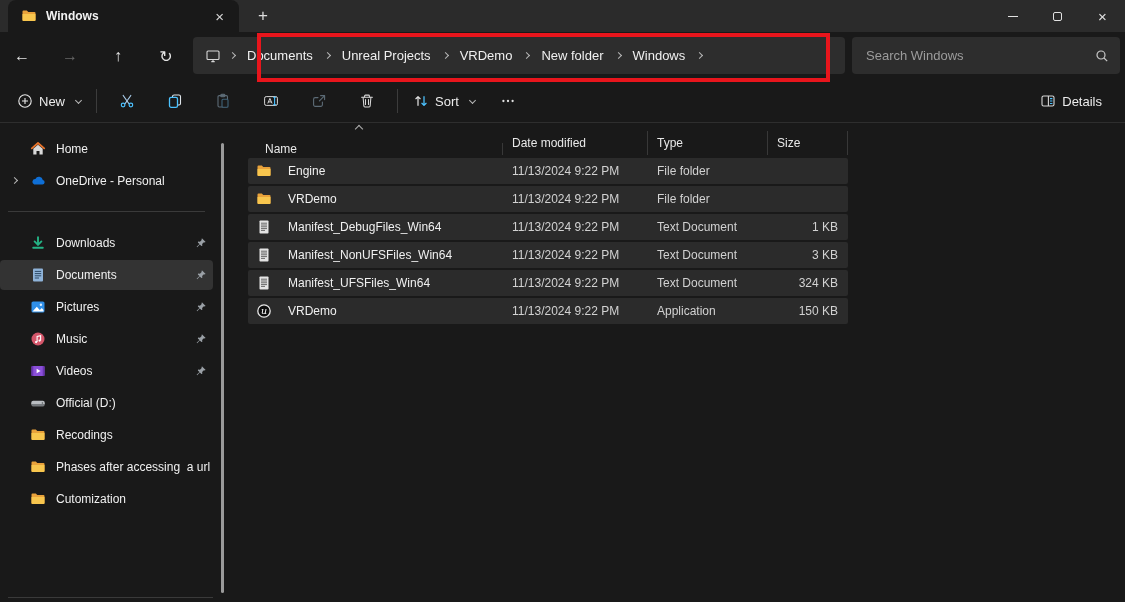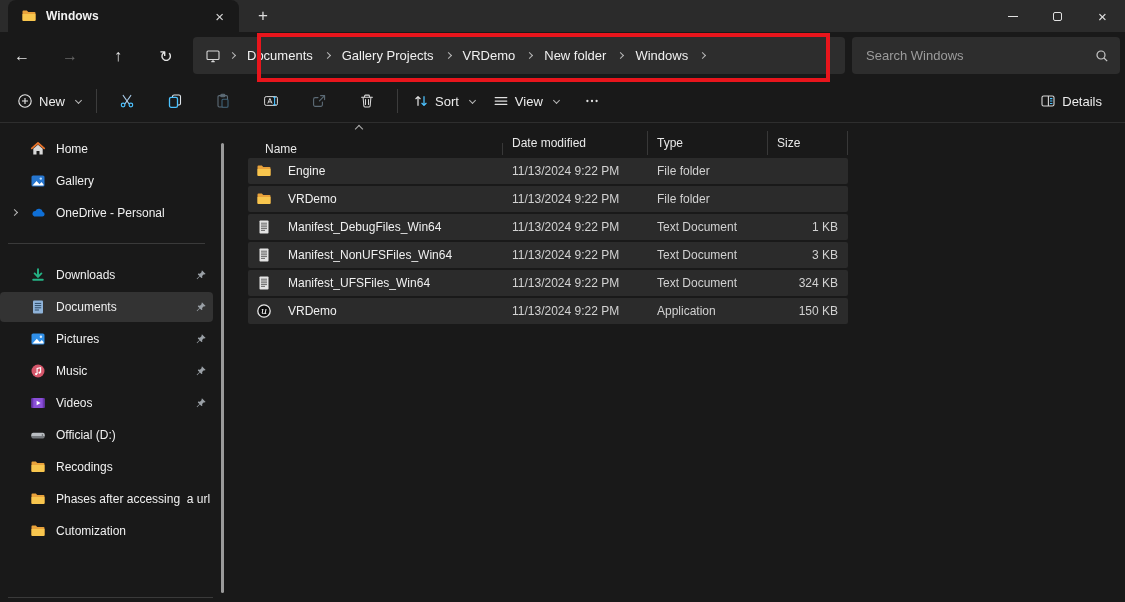--- a/index.html
+++ b/index.html
@@ -139,21 +139,21 @@
           <g fill="none" stroke="#d8d8d8" stroke-width="1.1">
             <rect x="2" y="3" width="12" height="8.5" rx="1"></rect>
             <path d="M6.3 13.6h3.4M8 11.6v2"></path>
           </g>
         </svg>
       </span>
     <span class="chev chev-r"></span>
     <span id="breadcrumbs" style="display:flex;align-items:center;">
         <span class="crumb">Documents</span>
         <span class="chev chev-r"></span>
-        <span class="crumb">Gallery Projects</span>
+        <span class="crumb">Unreal Projects</span>
         <span class="chev chev-r"></span>
         <span class="crumb">VRDemo</span>
         <span class="chev chev-r"></span>
         <span class="crumb">New folder</span>
         <span class="chev chev-r"></span>
         <span class="crumb">Windows</span>
         <span class="chev chev-r"></span>
       </span>
   </div>
 
@@ -258,31 +258,20 @@
             </g>
             <g stroke="#4cc2ff" stroke-width="1.25">
               <path d="M11 3.7v8.7M11 12.4 8.9 10.3M11 12.4l2.1-2.1"></path>
             </g>
           </g>
         </svg>
       </span>
     <span>Sort</span>
     <span class="chev chev-d"></span>
   </div>
-  <div class="tbtn">
-    <span id="ic-view" style="display: flex;">
-        <svg width="16" height="16" viewBox="0 0 16 16" xmlns="http://www.w3.org/2000/svg">
-          <g stroke="#e0e0e0" stroke-width="1.25" stroke-linecap="round">
-            <path d="M2.2 4.6h11.6M2.2 8h11.6M2.2 11.4h11.6"></path>
-          </g>
-        </svg>
-      </span>
-    <span>View</span>
-    <span class="chev chev-d"></span>
-  </div>
   <div class="tbtn ticon">
       <span id="ic-more" style="display: flex;">
         <svg width="16" height="16" viewBox="0 0 16 16" xmlns="http://www.w3.org/2000/svg">
           <g fill="#e0e0e0">
             <circle cx="3.4" cy="8" r="1.15"></circle>
             <circle cx="8" cy="8" r="1.15"></circle>
             <circle cx="12.6" cy="8" r="1.15"></circle>
           </g>
         </svg>
       </span>
@@ -303,30 +292,20 @@
 <div class="sidebar">
   <div id="sidebar-items">
       <div class="sb-item">
         <span class="sb-icon">
           <svg width="16" height="16" viewBox="0 0 16 16" xmlns="http://www.w3.org/2000/svg">
             <path d="M1.8 7.4 8 2l6.2 5.4" fill="none" stroke="#e8732a" stroke-width="1.8" stroke-linecap="round" stroke-linejoin="round"></path>
             <path d="M3.3 7.8V13.5h3.2V9.9h3V13.5h3.2V7.8L8 3.7z" fill="#d9d9d9"></path>
           </svg>
         </span>
         <span class="sb-label">Home</span>
-      </div>
-      <div class="sb-item">
-        <span class="sb-icon">
-          <svg width="16" height="16" viewBox="0 0 16 16" xmlns="http://www.w3.org/2000/svg">
-            <rect x="1.5" y="2.5" width="13" height="11" rx="1.6" fill="#2676cf"></rect>
-            <circle cx="10.8" cy="5.6" r="1.2" fill="#bfe0ff"></circle>
-            <path d="M2.5 12.6 6.6 8l2.9 3.2 2-2.1 2 2.3v1.2z" fill="#ffffff"></path>
-          </svg>
-        </span>
-        <span class="sb-label">Gallery</span>
       </div>
       <div class="sb-item">
         <span class="chev chev-r sb-chev"></span>
         <span class="sb-icon">
           <svg width="16" height="16" viewBox="0 0 16 16" xmlns="http://www.w3.org/2000/svg">
             <path d="M4.2 11.6h8.1a2.3 2.3 0 0 0 .5-4.55 3.9 3.9 0 0 0-7.4-.95A2.85 2.85 0 0 0 4.2 11.6z" fill="#0f6fd6"></path>
           </svg>
         </span>
         <span class="sb-label">OneDrive - Personal</span>
       </div>

